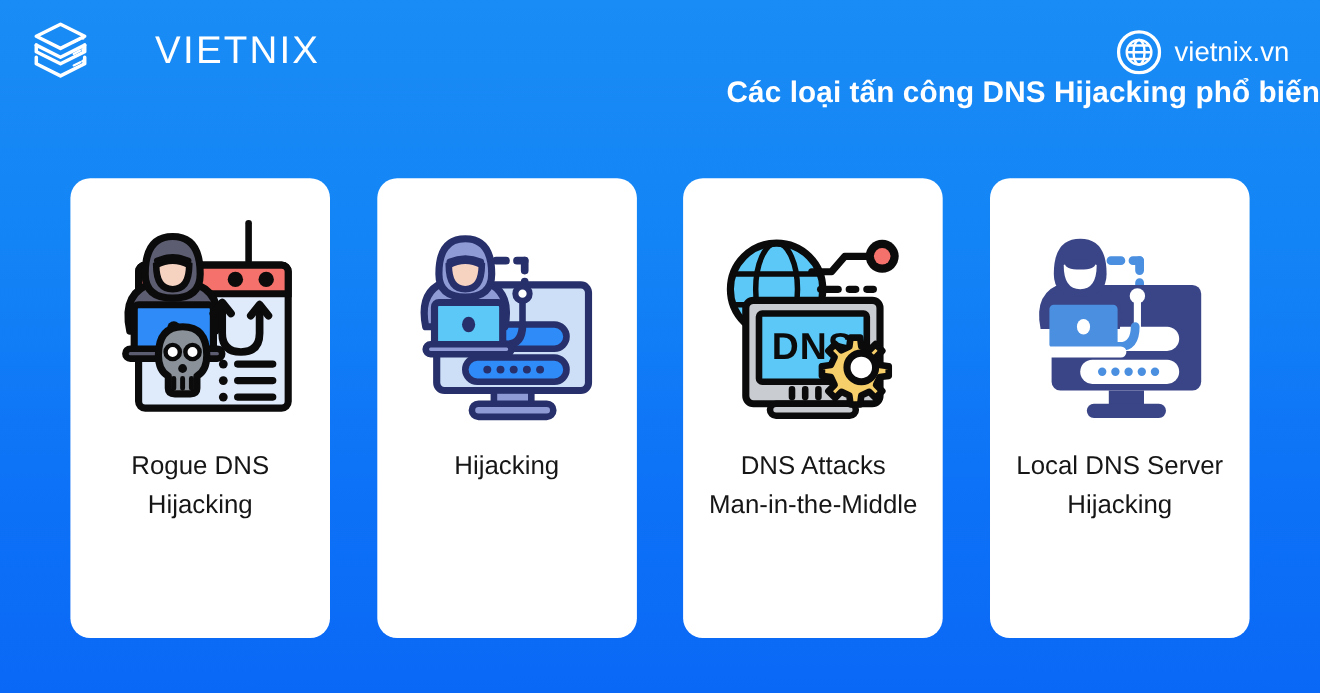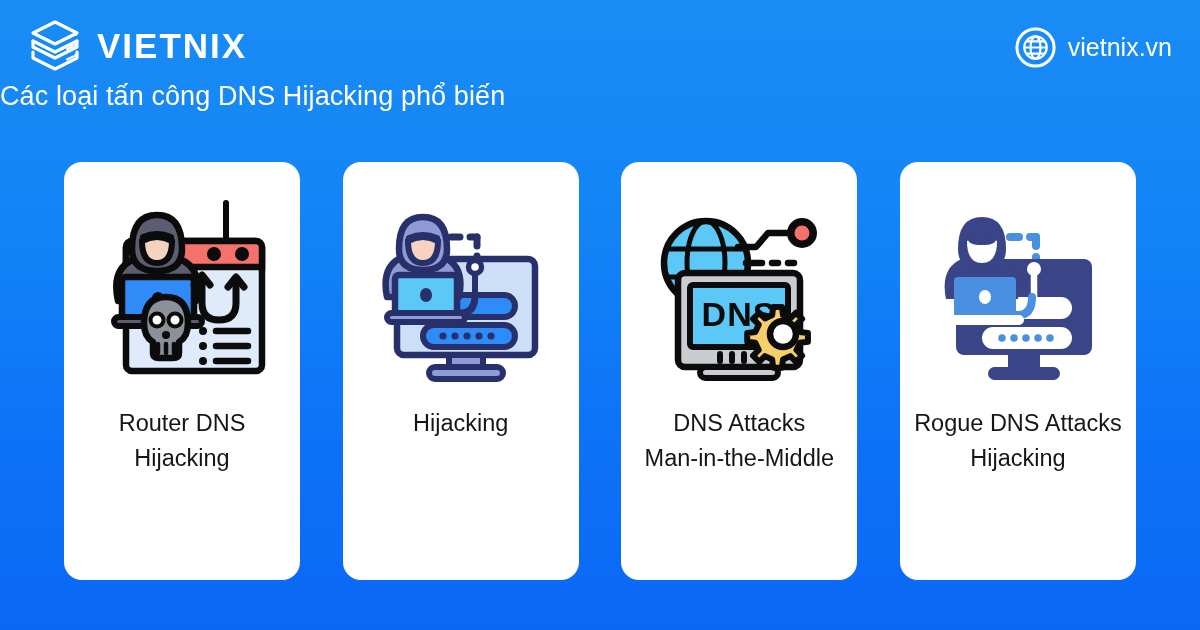--- a/index.html
+++ b/index.html
@@ -28,24 +28,25 @@
     left: 26px;
     top: 16px;
     display: flex;
     align-items: center;
     gap: 13px;
   }
   .brand-mark { width: 58px; height: 58px; display: block; }
   .brand-name {
     color: #ffffff;
     font-size: 35px;
-    font-weight: 700;
+    font-weight: 400;
     letter-spacing: 2.0px;
     line-height: 1;
     white-space: nowrap;
+    margin-left: 44px;
   }
 
   .site {
     position: absolute;
     right: 28px;
     top: 27px;
     display: flex;
     align-items: center;
     gap: 12px;
     justify-content: center;
@@ -54,27 +55,27 @@
   .site-url {
     color: #ffffff;
     font-size: 25px;
     font-weight: 400;
     line-height: 1;
     white-space: nowrap;
   }
 
   .page-title {
     position: absolute;
-    top: 80px;
+    top: 68px;
     left: 0;
     width: 100%;
-    text-align: left;
+    text-align: right;
     color: #ffffff;
     font-size: 27px;
-    font-weight: 400;
+    font-weight: 700;
     letter-spacing: 0.1px;
     line-height: 1.2;
   }
 
   
   .cards {
     position: absolute;
     left: 64px;
     top: 162px;
     width: 1072px;
@@ -193,21 +194,21 @@
         <path d="M98 96 l8 -10 l8 10" fill="none" stroke="#0b0b0b" stroke-width="7" stroke-linecap="round" stroke-linejoin="round"></path>
         <path d="M132 98 l8 -10 l8 10" fill="none" stroke="#0b0b0b" stroke-width="7" stroke-linecap="round" stroke-linejoin="round"></path>
 
         <circle cx="107" cy="142" r="4" fill="#0b0b0b"></circle>
         <circle cx="107" cy="157" r="4" fill="#0b0b0b"></circle>
         <circle cx="107" cy="172" r="4" fill="#0b0b0b"></circle>
         <path d="M120 142 H152 M120 157 H152 M120 172 H152" stroke="#0b0b0b" stroke-width="6.5" stroke-linecap="round"></path>
       </svg>
     </div>
     <div class="card-label">
-      <div>Router DNS</div>
+      <div>Rogue DNS</div>
       <div>Hijacking</div>
     </div>
   </div>
 
   <div class="card">
     <div class="card-icon">
       <svg width="172" height="196" viewBox="0 0 172 196" aria-hidden="true">
 
         <path d="M76 48 H102" stroke="#27306b" stroke-width="7" stroke-linecap="round" stroke-dasharray="9 10" fill="none"></path>
         <path d="M102 48 V72" stroke="#27306b" stroke-width="7" stroke-linecap="round" stroke-dasharray="9 10" fill="none"></path>
@@ -311,18 +312,18 @@
         <path d="M26 60 q0 -32 24 -32 q24 0 24 32 q0 21 -24 21 q-24 0 -24 -21 Z" fill="#3a4587"></path>
         <path d="M35 52 q15 -8 30 0 q0 22 -15 22 q-15 0 -15 -22 Z" fill="#ffffff"></path>
         <path d="M36 50 q14 -7 28 0 q0 6 -14 6 q-14 0 -14 -6 Z" fill="#3a4587"></path>
 
         <rect x="22" y="88" width="62" height="40" rx="4" fill="#4a8fe0"></rect>
         <ellipse cx="53" cy="108" rx="6" ry="7" fill="#ffffff"></ellipse>
         <rect x="14" y="126" width="78" height="10" rx="5" fill="#ffffff"></rect>
       </svg>
     </div>
     <div class="card-label">
-      <div>Rogue DNS Attacks</div>
+      <div>Local DNS Server</div>
       <div>Hijacking</div>
     </div>
   </div>
 
 </div>
 
 </body></html>

